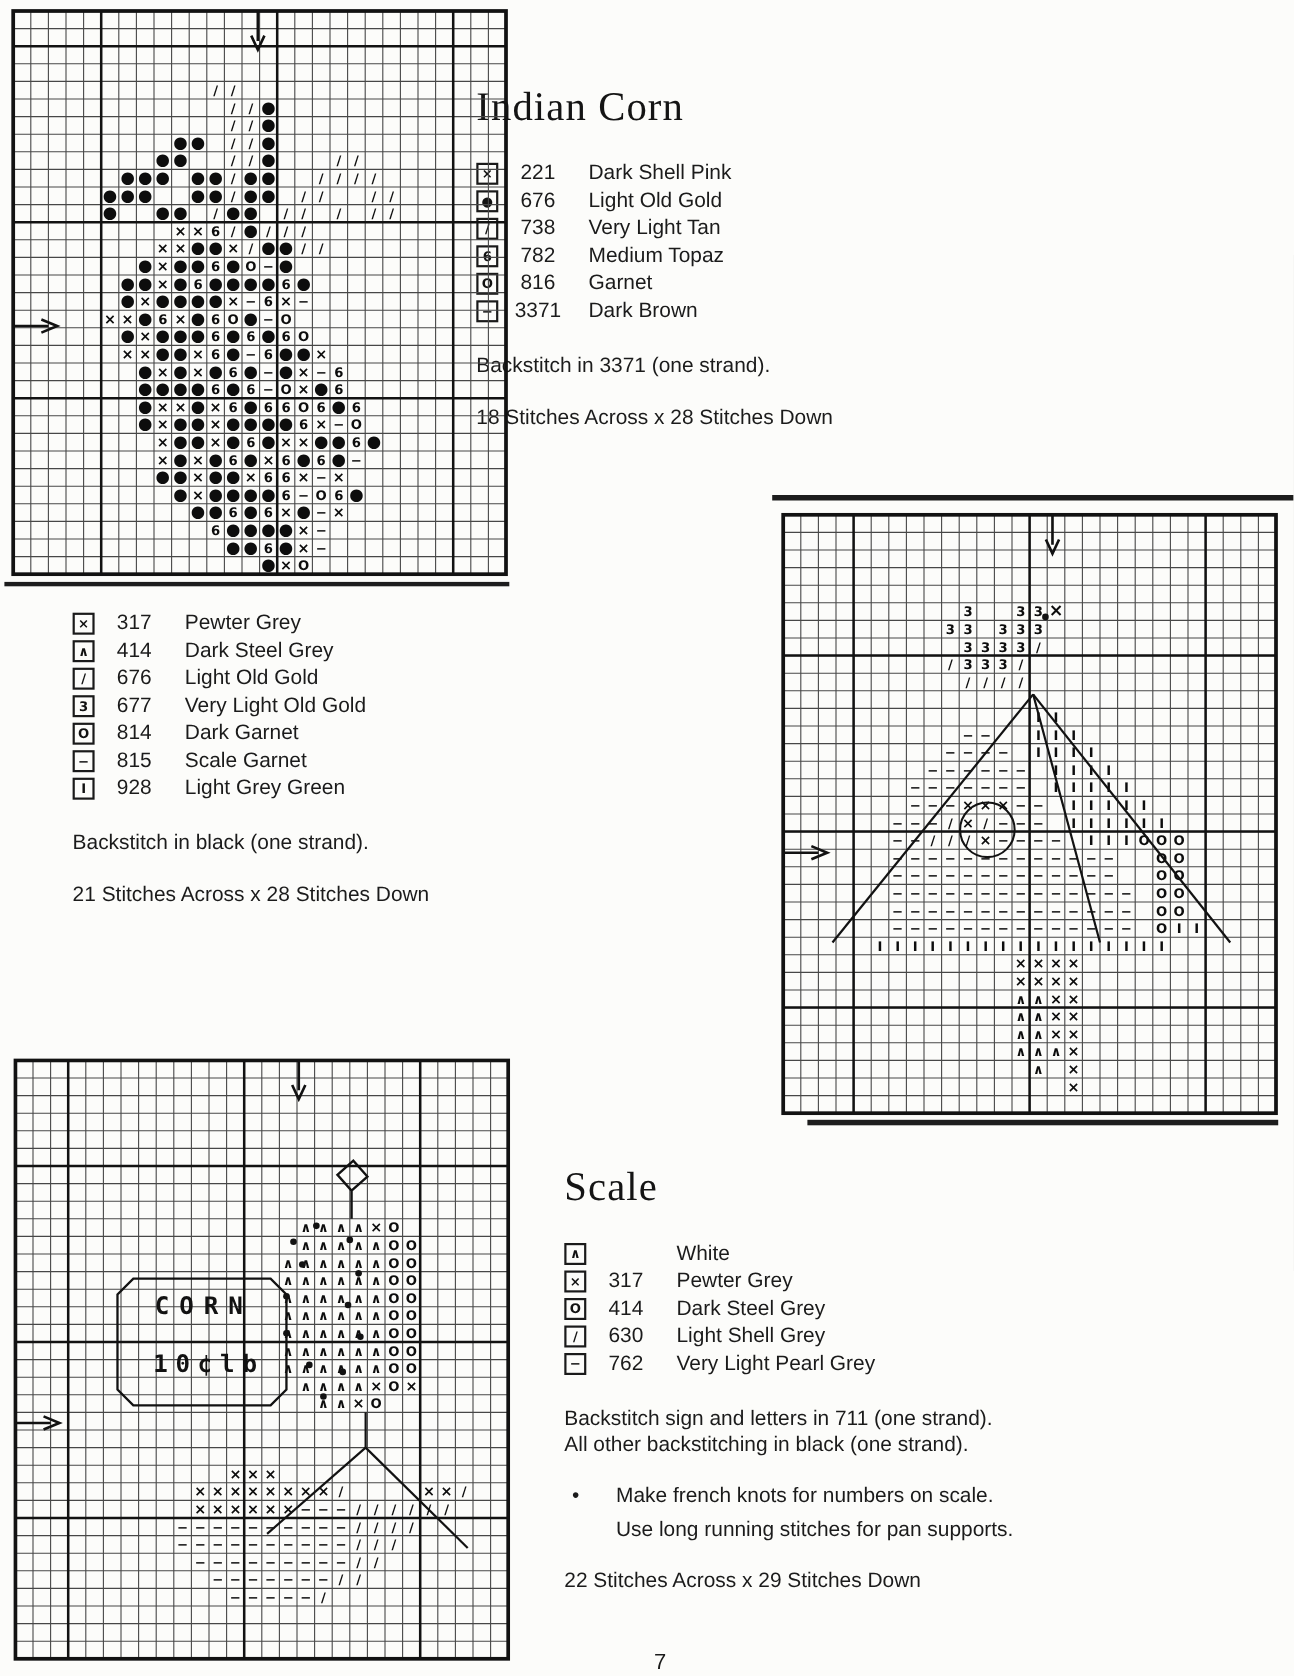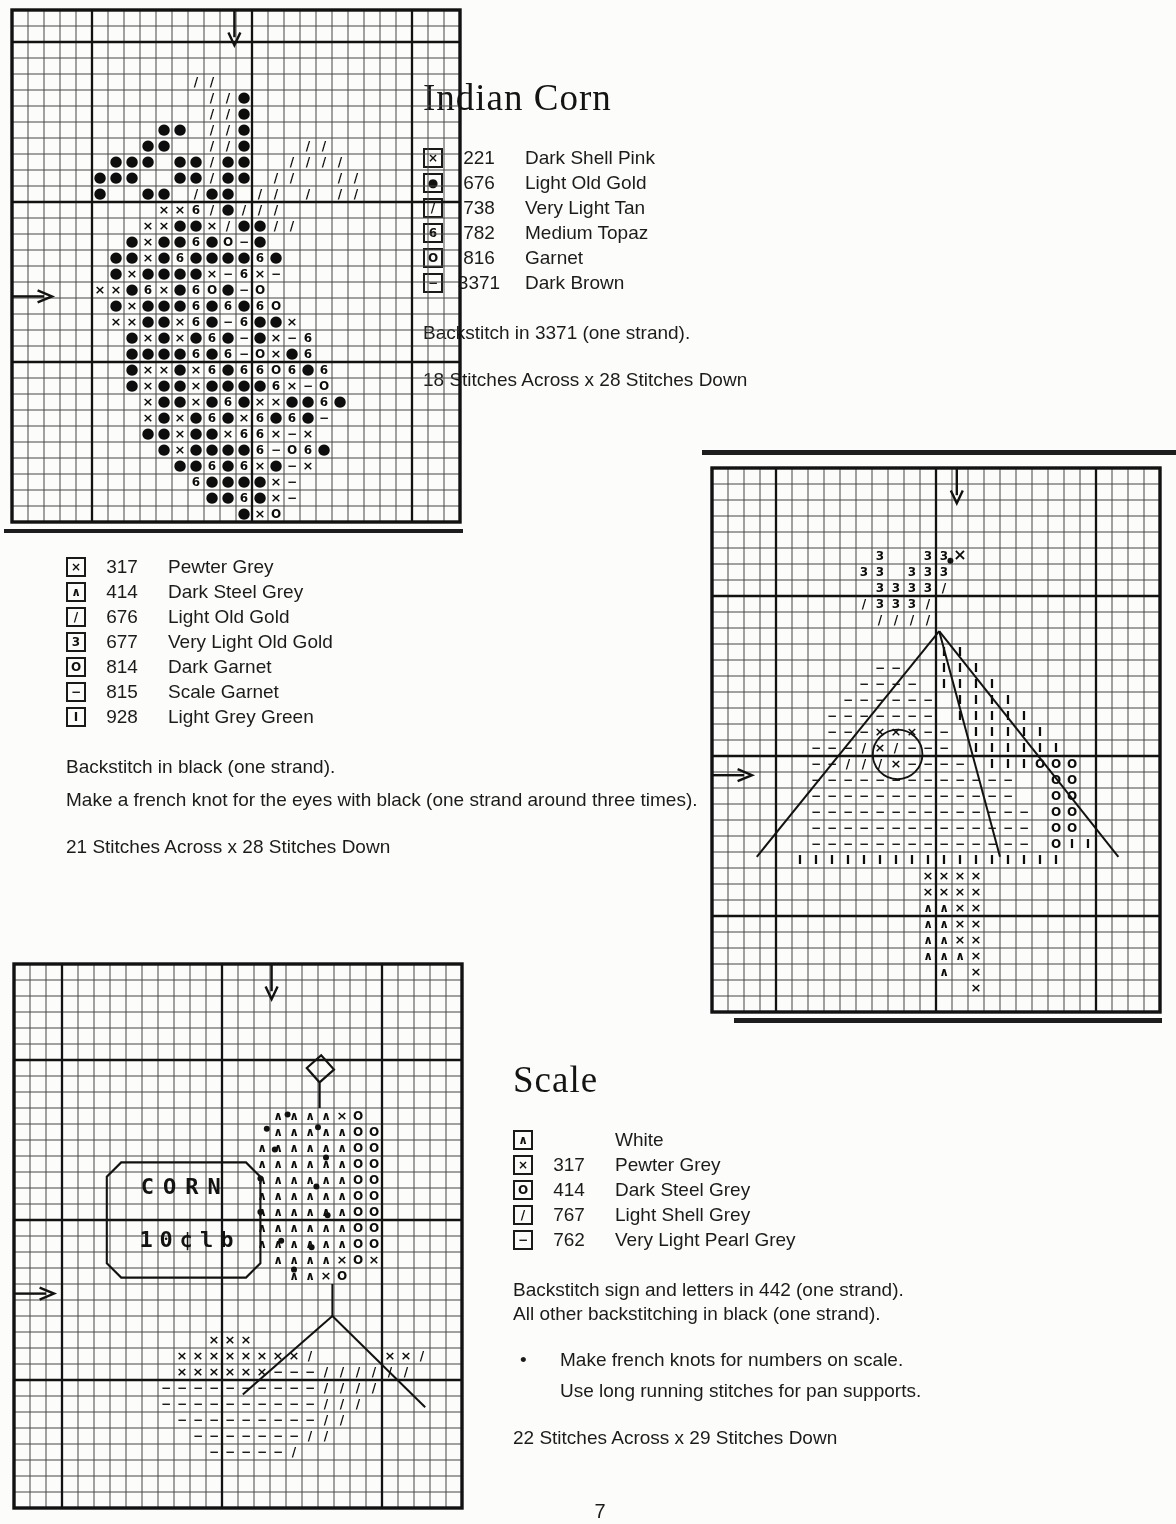--- a/index.html
+++ b/index.html
@@ -3,21 +3,21 @@
 <meta charset="utf-8">
 <style>
   html,body{margin:0;padding:0;}
   body{background:#e8e8e6;}
   .page{
     position:relative;width:1176px;height:1524px;margin:0 auto;
     background:#fcfcfa;overflow:hidden;color:#1b1b1b;
     font-family:"Liberation Sans",sans-serif;font-size:19px;
   }
   .pattern-section{position:absolute;}
-  .sec-corn{left:423px;top:76px;width:390px;}
+  .sec-corn{left:433px;top:76px;width:390px;}
   .sec-bird{left:66px;top:554px;width:710px;}
   .sec-scale{left:513px;top:1058px;width:510px;}
   .pattern-title{
     margin:0 0 26px 0;font-family:"Liberation Serif",serif;font-weight:500;
     font-size:37px;letter-spacing:1px;color:#141414;
   }
   .legend{list-style:none;margin:0;padding:0;}
   .legend-row{display:flex;align-items:center;height:25px;}
   .sym-box{
     width:16px;height:16px;border:2px solid #1a1a1a;flex:0 0 auto;
@@ -121,21 +121,20 @@
           <span class="legend-name">Scale Garnet</span>
         </li>
         <li class="legend-row">
           <span class="sym-box">I</span>
           <span class="legend-code">928</span>
           <span class="legend-name">Light Grey Green</span>
         </li>
       </ul>
     <div class="notes">
         <p>Backstitch in black (one strand).</p>
-        <p>Make a french knot for the eyes with black (one strand around three times).</p>
       </div>
     <p class="size-note">21 Stitches Across x 28 Stitches Down</p>
   </section>
 
   <section class="pattern-section sec-scale">
     <h2 class="pattern-title">Scale</h2>
     <ul class="legend">
         <li class="legend-row">
           <span class="sym-box">∧</span>
           <span class="legend-code"></span>
@@ -146,31 +145,31 @@
           <span class="legend-code">317</span>
           <span class="legend-name">Pewter Grey</span>
         </li>
         <li class="legend-row">
           <span class="sym-box">O</span>
           <span class="legend-code">414</span>
           <span class="legend-name">Dark Steel Grey</span>
         </li>
         <li class="legend-row">
           <span class="sym-box">/</span>
-          <span class="legend-code">767</span>
+          <span class="legend-code">630</span>
           <span class="legend-name">Light Shell Grey</span>
         </li>
         <li class="legend-row">
           <span class="sym-box">−</span>
           <span class="legend-code">762</span>
           <span class="legend-name">Very Light Pearl Grey</span>
         </li>
       </ul>
     <div class="notes">
-        <p>Backstitch sign and letters in 442 (one strand).</p>
+        <p>Backstitch sign and letters in 711 (one strand).</p>
         <p>All other backstitching in black (one strand).</p>
       </div>
     <div class="bullets">
         <div class="bullet-row">
           <span class="bullet-dot">•</span>
           <span>Make french knots for numbers on scale.</span>
         </div>
         <div class="bullet-row">
           <span class="bullet-dot"></span>
           <span>Use long running stitches for pan supports.</span>

